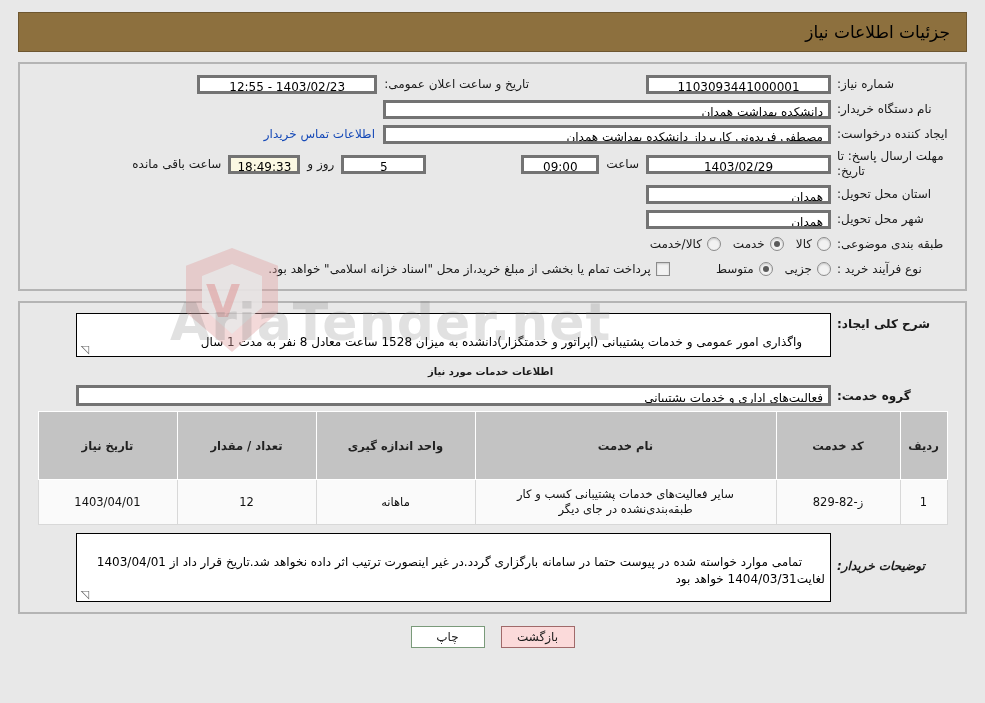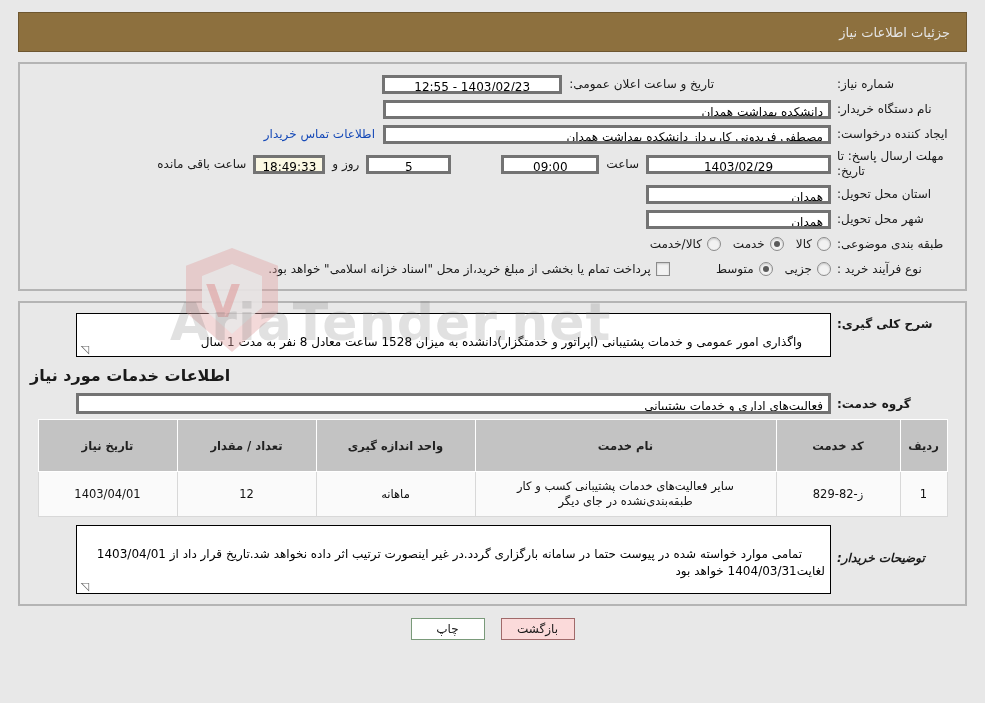--- a/index.html
+++ b/index.html
@@ -70,22 +70,22 @@
     height: 40px;
     background: #8d703e;
     border: 1px solid #6d5630;
     display: flex;
     align-items: center;
     justify-content: flex-start;
     padding: 0 16px;
     box-sizing: border-box;
   }
   #page-header .title {
-    color: #e5e5e5;
-    font-size: 13px;
+    color: #000000;
+    font-size: 17px;
   }
 
   
   .panel {
     margin: 10px 18px 0 18px;
     border: 2px solid #b4b4b4;
     background: #e8e8e8;
     box-sizing: border-box;
     position: relative;
     z-index: 1;
@@ -190,42 +190,42 @@
   .ta .grip {
     position: absolute;
     left: 2px; bottom: 1px;
     width: 10px; height: 10px;
     color: #666;
     font-size: 11px;
     line-height: 10px;
   }
 
   .section-title {
-    font-size: 16px;
+    font-size: 10px;
     font-weight: bold;
-    text-align: left;
+    text-align: center;
     margin: 9px 4px 8px 0;
   }
   .bold-lbl { font-weight: bold; }
 
   
   table.grid {
     border-collapse: collapse;
     width: 910px;
     margin: 4px auto 0 auto;
     font-size: 11.5px;
     background: #fafafa;
   }
   table.grid th {
     background: #c3c3c3;
     border: 1px solid #ffffff;
     color: #222;
     font-weight: bold;
     height: 27px;
-    padding: 12px 4px;
+    padding: 20px 4px;
     text-align: center;
     font-size: 11.5px;
   }
   table.grid td {
     background: #fafafa;
     border: 1px solid #d8d8d8;
     text-align: center;
     padding: 5px 4px;
     height: 34px;
     vertical-align: middle;
@@ -264,40 +264,41 @@
 </div>
 
 <div id="page-header">
   <span class="title">جزئیات اطلاعات نیاز</span>
 </div>
 
 <div class="panel top">
 
   <div class="frow">
     <span class="lbl w-main">شماره نیاز:</span>
+    <span class="fld" style="width:185px;">1103093441000001</span>
     <span class="inline-lbl" style="margin-right:110px;">تاریخ و ساعت اعلان عمومی:</span>
     <span class="fld" style="width:180px;">1403/02/23 - 12:55</span>
   </div>
 
   <div class="frow">
     <span class="lbl w-main">نام دستگاه خریدار:</span>
     <span class="fld rtl-right" style="width:448px;">دانشکده بهداشت همدان</span>
   </div>
 
   <div class="frow">
     <span class="lbl w-main">ایجاد کننده درخواست:</span>
     <span class="fld rtl-right" style="width:448px;">مصطفی فریدونی کاربرداز دانشکده بهداشت همدان</span>
     <span class="link">اطلاعات تماس خریدار</span>
   </div>
 
   <div class="frow">
     <span class="lbl w-main" style="line-height:15px; white-space:normal; text-align:left;">مهلت ارسال پاسخ: تا تاریخ:</span>
     <span class="fld" style="width:185px;">1403/02/29</span>
     <span class="inline-lbl">ساعت</span>
-    <span class="fld" style="width:98px;">09:00</span>
+    <span class="fld" style="width:78px;margin-left:45px;">09:00</span>
     <span class="fld" style="width:85px; margin-right:50px;">5</span>
     <span class="inline-lbl">روز و</span>
     <span class="fld cream" style="width:72px;">18:49:33</span>
     <span class="inline-lbl">ساعت باقی مانده</span>
   </div>
 
   <div class="frow">
     <span class="lbl w-main">استان محل تحویل:</span>
     <span class="fld rtl-right" style="width:185px;">همدان</span>
   </div>
@@ -325,21 +326,21 @@
     <span class="opt-label">متوسط</span>
     <span class="chk" style="margin-right:34px;"></span>
     <span class="opt-label">پرداخت تمام یا بخشی از مبلغ خرید،از محل "اسناد خزانه اسلامی" خواهد بود.</span>
   </div>
 
 </div>
 
 <div class="panel lower">
 
   <div class="frow" style="align-items:flex-start;">
-    <span class="lbl w-main bold-lbl" style="padding-top:4px;"><span>شرح کلی گیری:</span></span>
+    <span class="lbl w-main bold-lbl" style="padding-top:4px;"><span>شرح کلی ایجاد:</span></span>
     <div class="ta" style="width:755px; height:44px;">
       <span>واگذاری امور عمومی و خدمات پشتیبانی (اپراتور و خدمتگزار)دانشده به میزان 1528 ساعت معادل 8 نفر به مدت 1 سال</span>
       <span class="grip">◹</span>
     </div>
   </div>
 
   <div class="section-title">اطلاعات خدمات مورد نیاز</div>
 
   <div class="frow">
     <span class="lbl w-main bold-lbl">گروه خدمت:</span>

